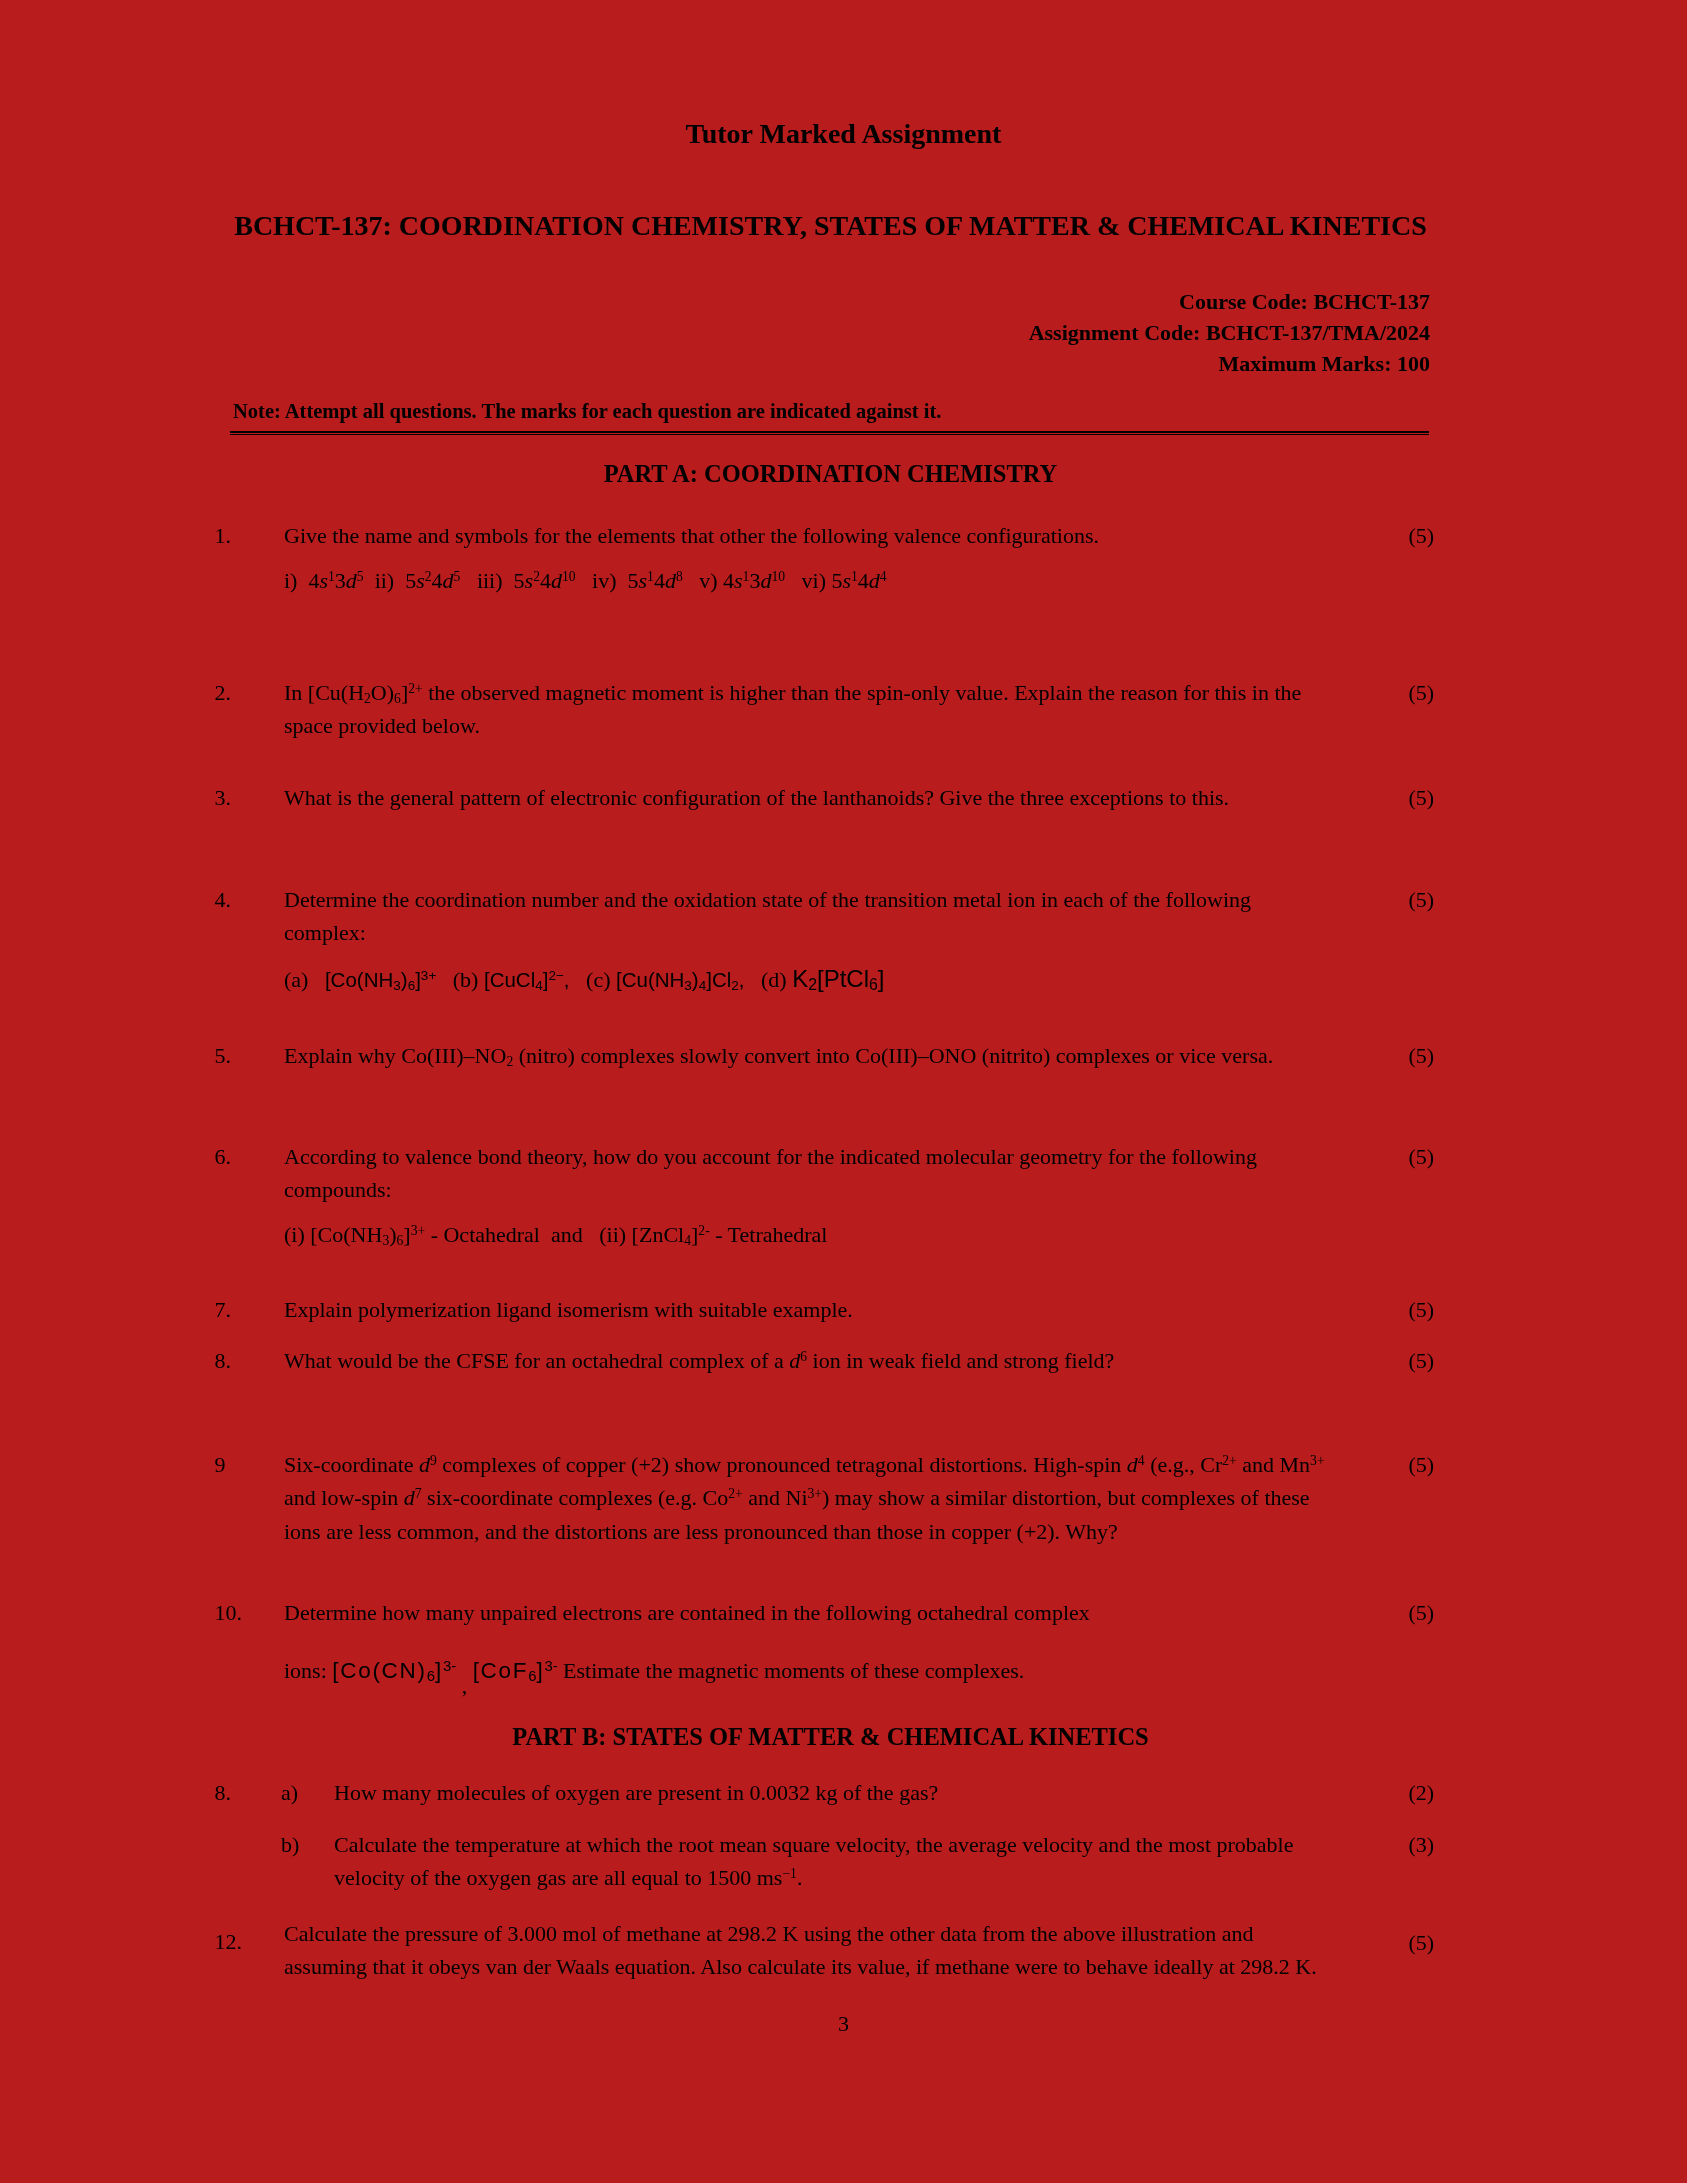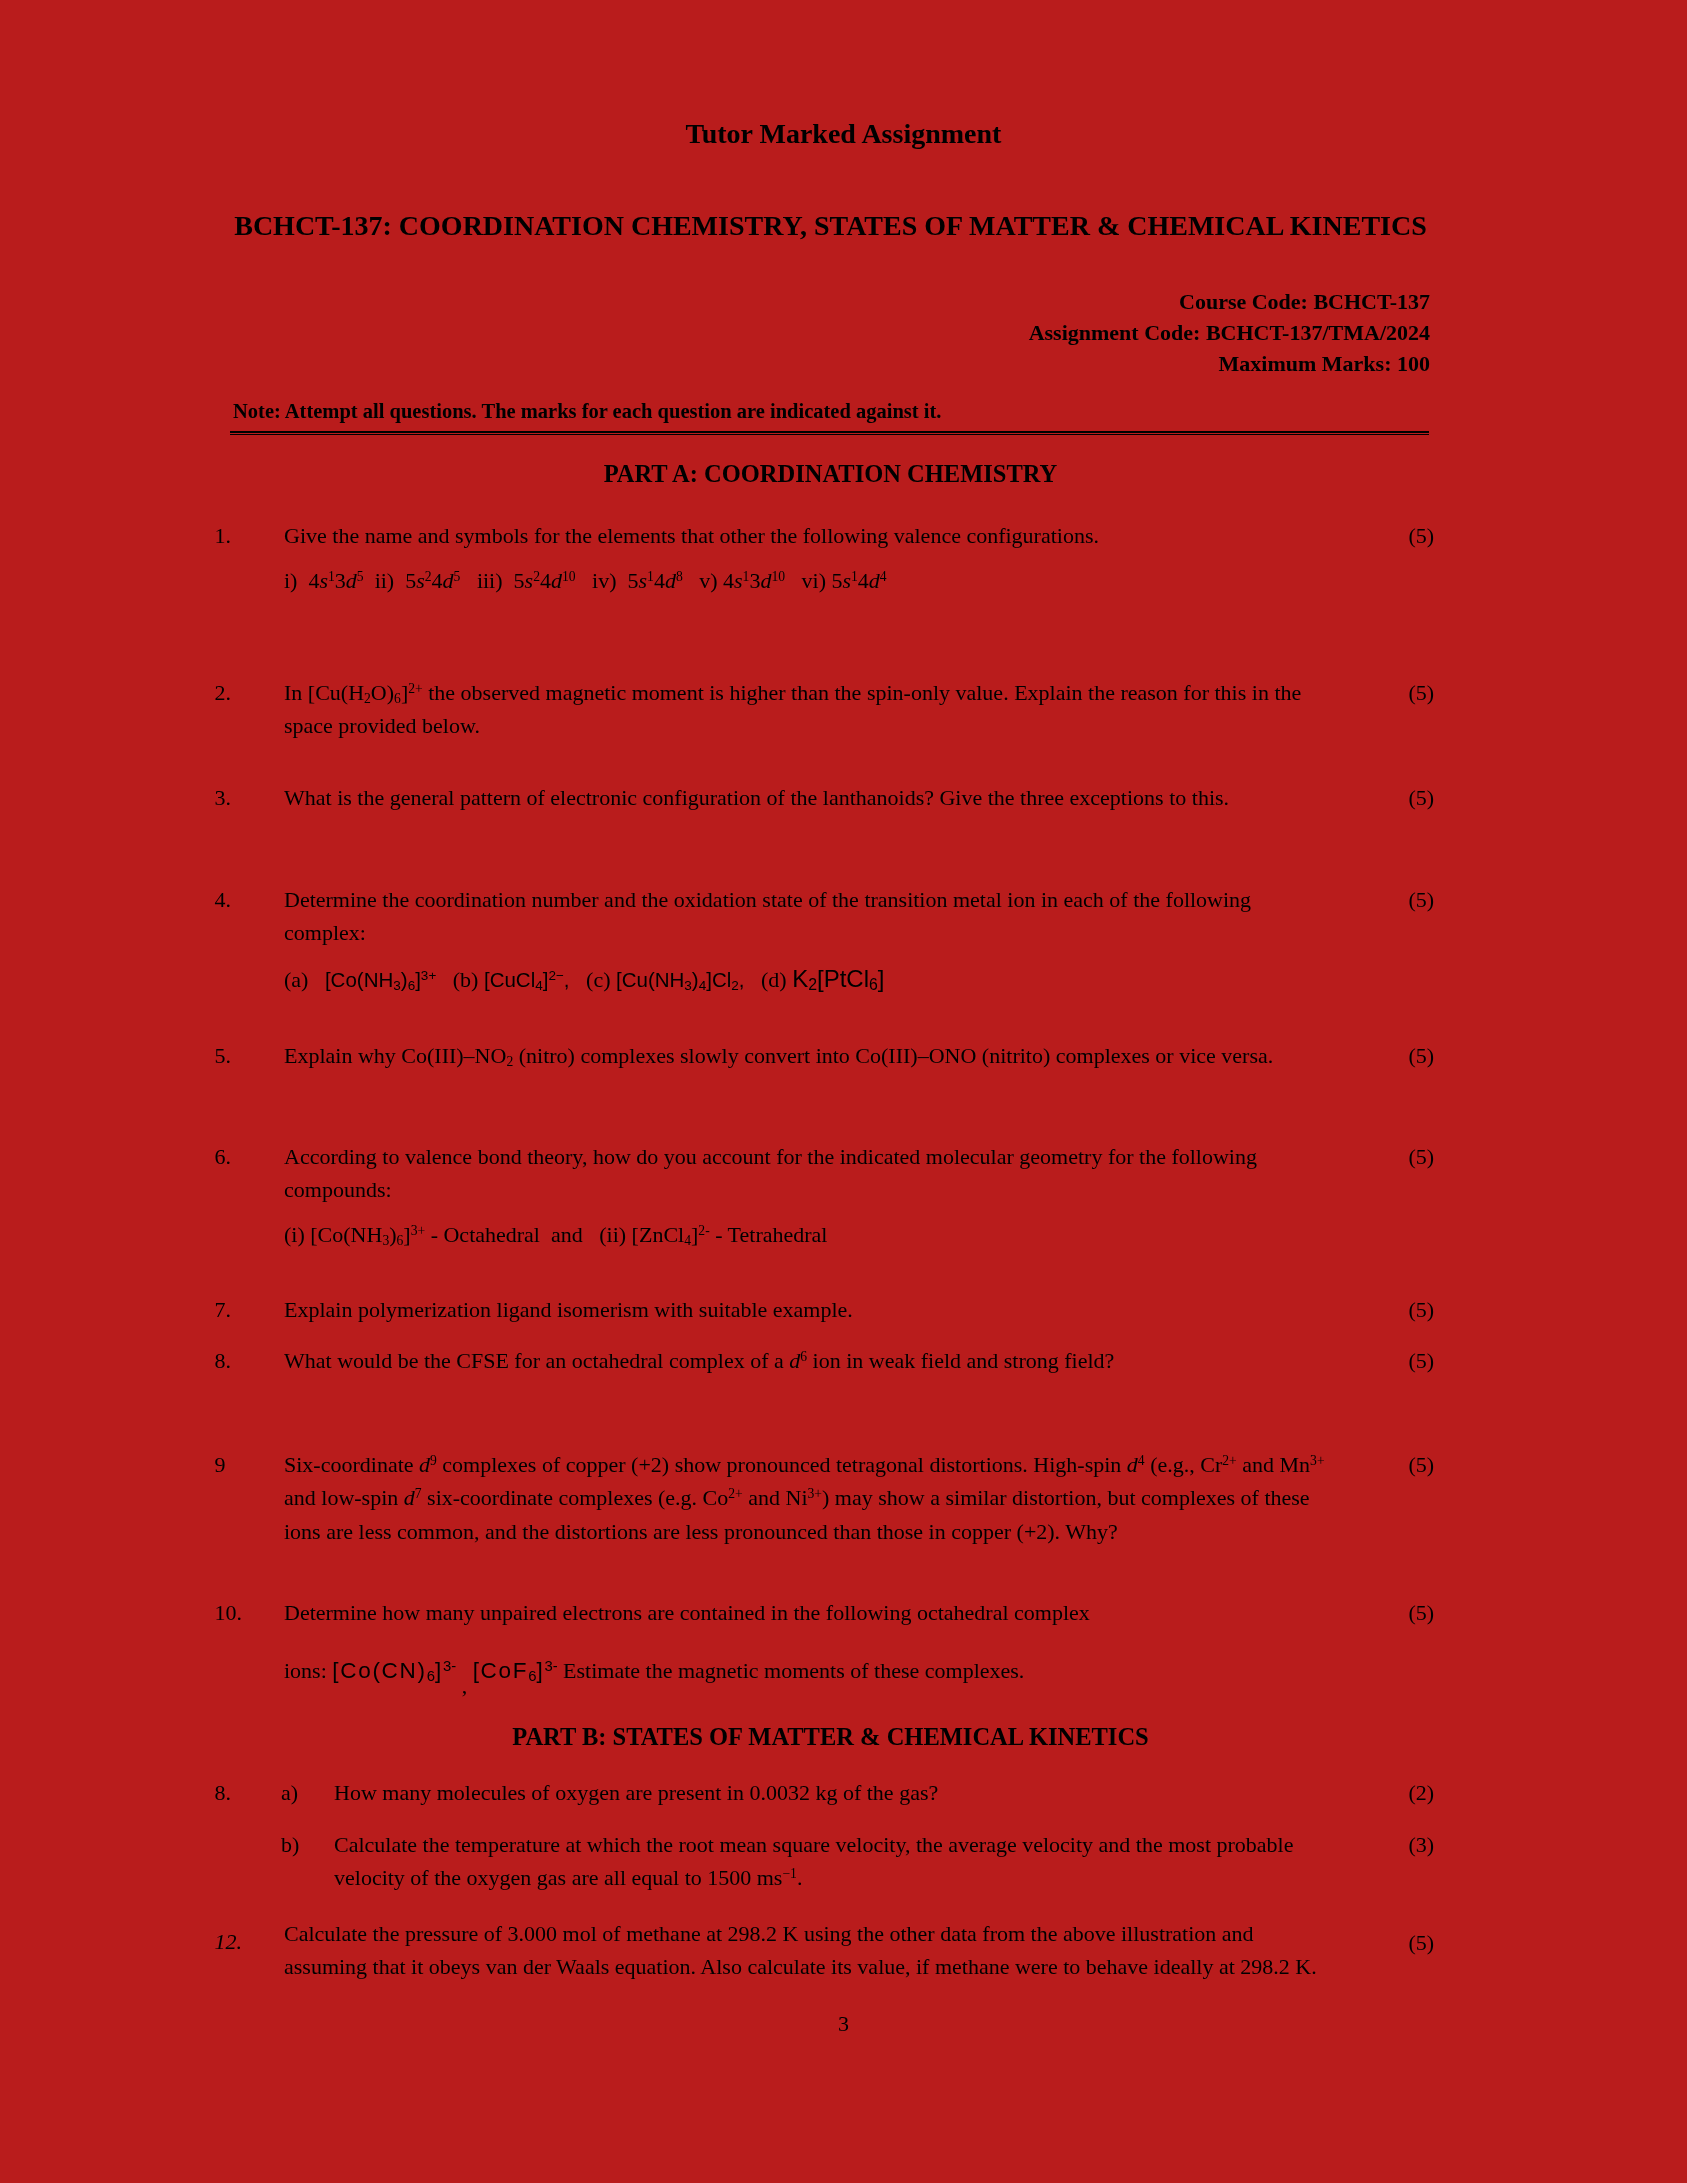--- a/index.html
+++ b/index.html
@@ -126,21 +126,21 @@
   }
   .spaced sup { font-size: 0.66em; vertical-align: 0.5em; letter-spacing: 0; }
   .spaced sub { font-size: 0.66em; vertical-align: -0.2em; letter-spacing: 0; }
   .drop-comma {
     display: inline-block;
     position: relative;
     top: 14.6px;
     font-size: 22px;
   }
   .big-k { font-size: 24px; }
-  .low-num { position: absolute; left: 16.5px; top: 8px; font-size: 22px; font-style: italic; }
+  .low-num { position: absolute; left: 16.5px; top: 8px; font-size: 22px; }
 
   .page-number {
     position: absolute;
     left: 0; right: 0;
     top: 2011px;
     text-align: center;
     font-size: 22px;
   }
 </style>
 </head>

